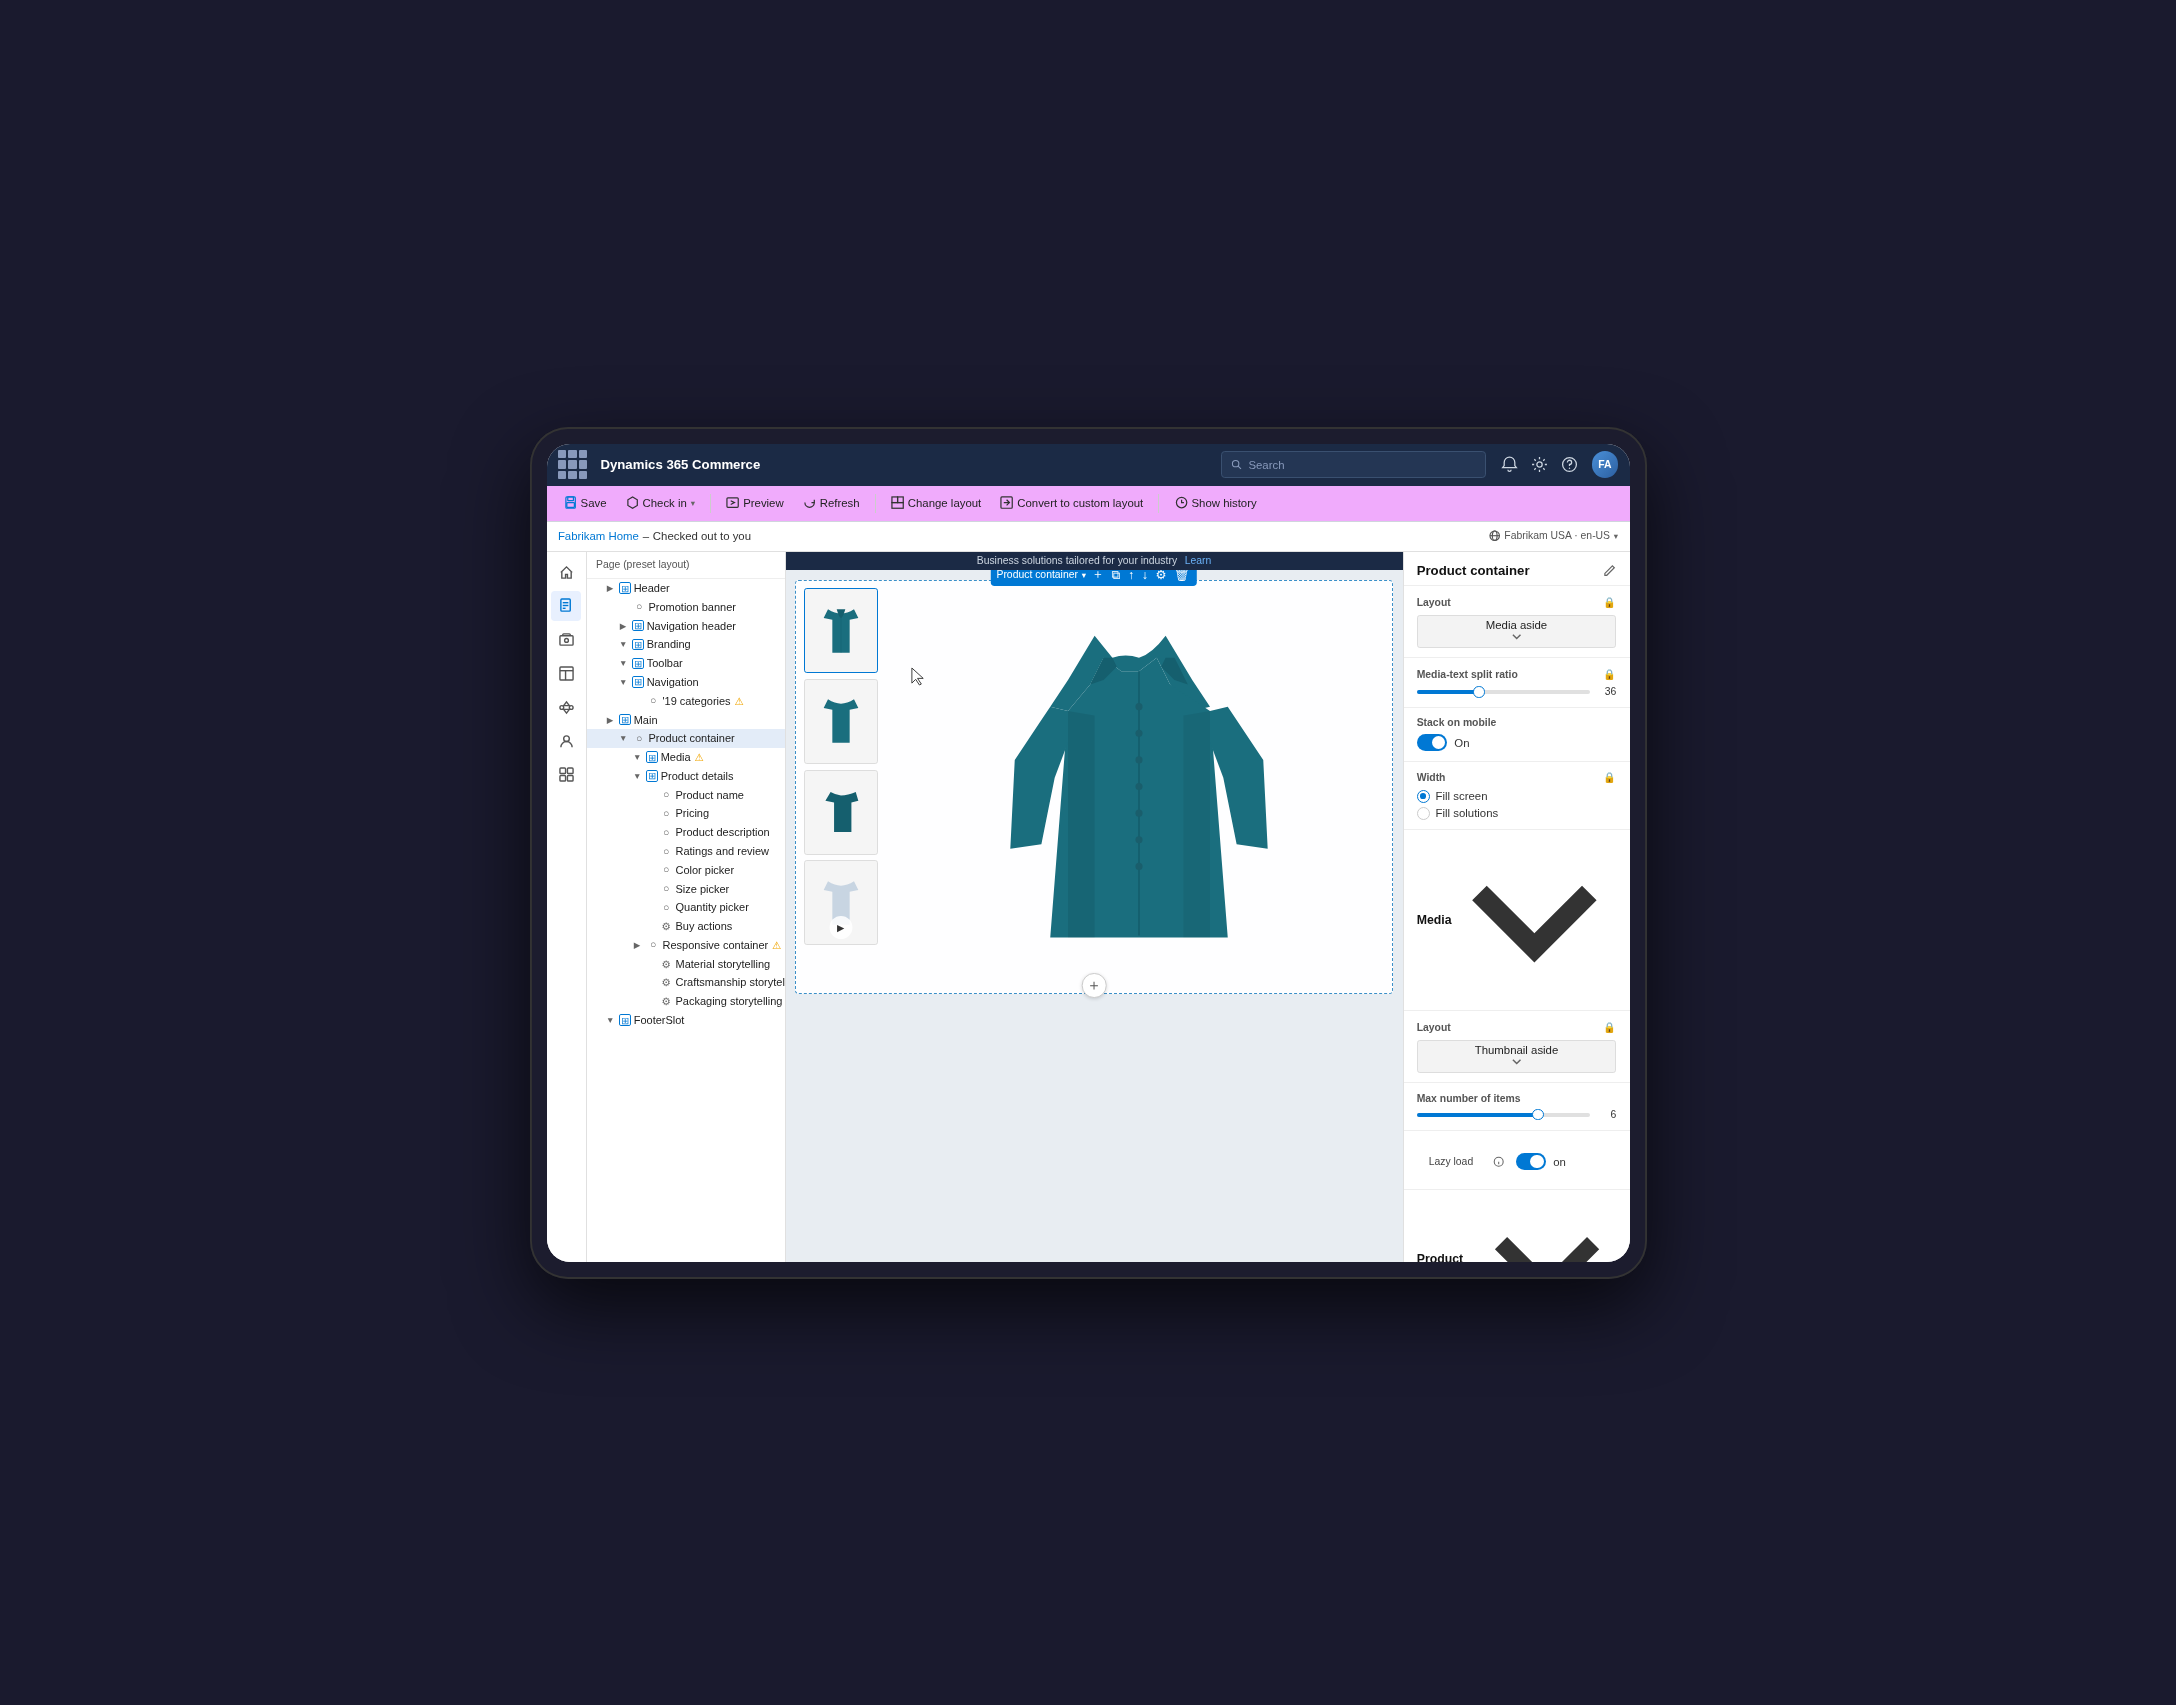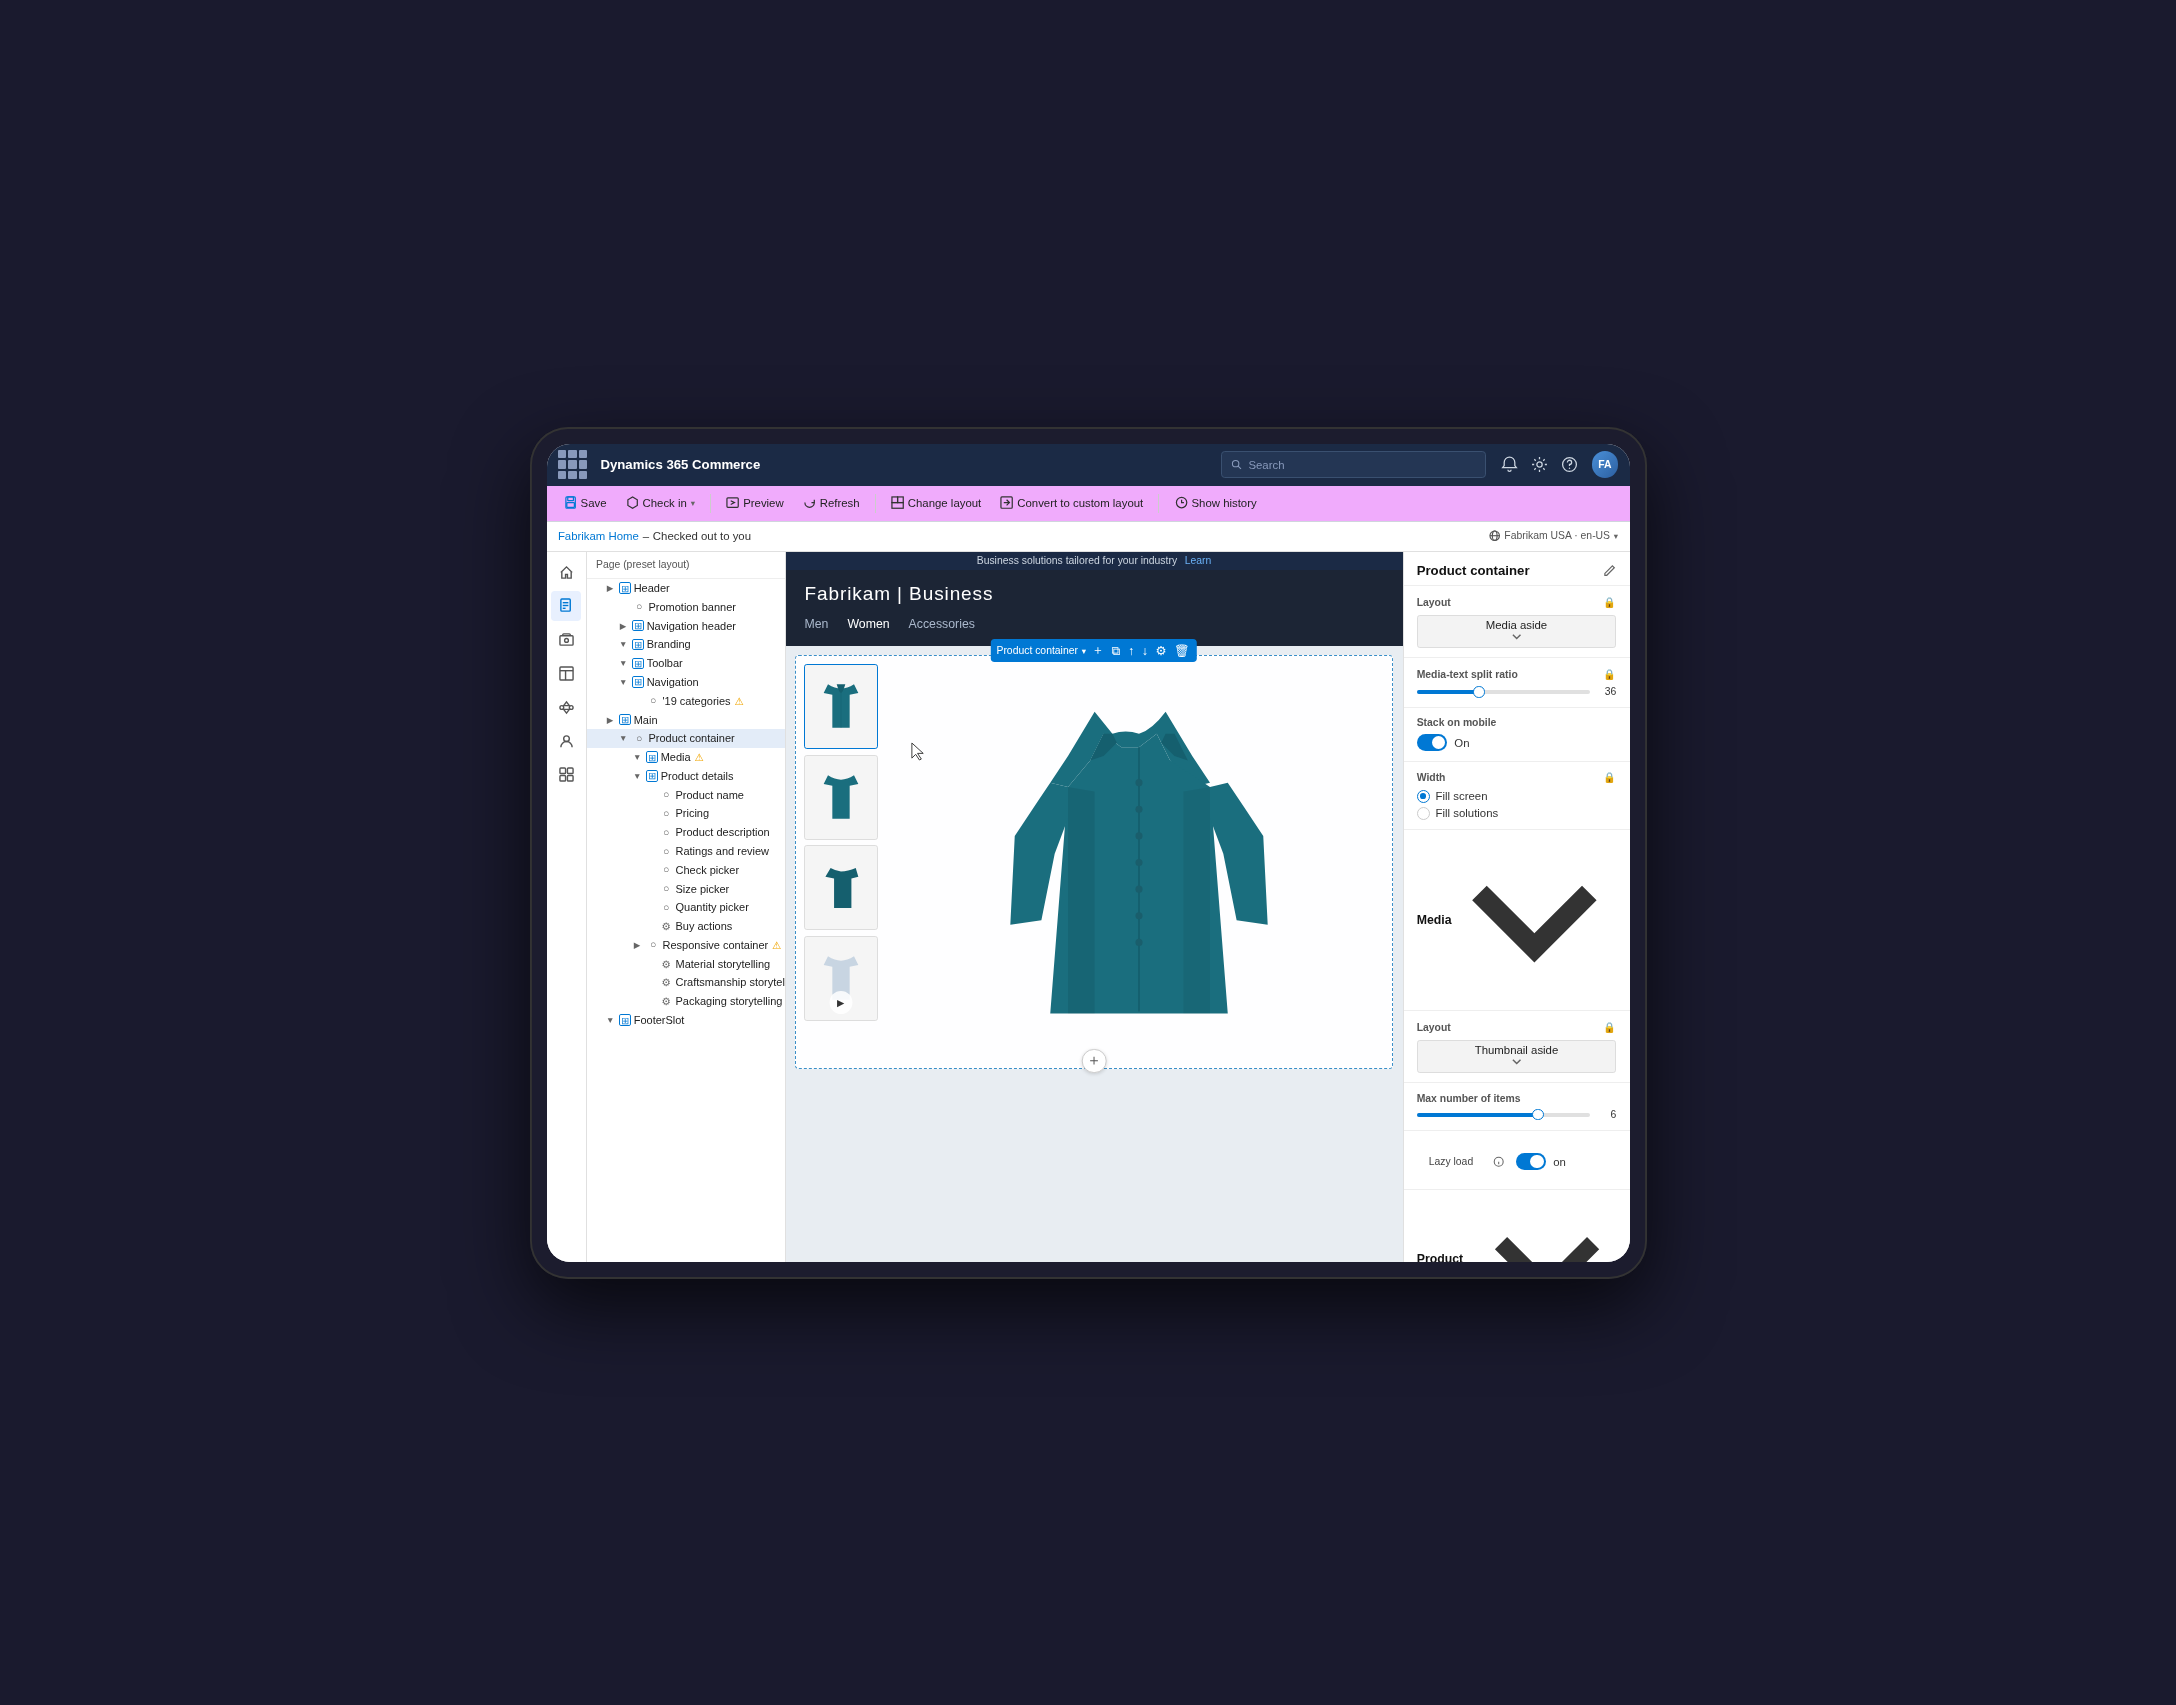--- a/index.html
+++ b/index.html
@@ -793,21 +793,21 @@
 
         <div class="tree-item indent-4">
           <span class="chevron" style="opacity:0;">▶</span>
           <span class="node-icon">○</span>
           <span>Ratings and review</span>
         </div>
 
         <div class="tree-item indent-4">
           <span class="chevron" style="opacity:0;">▶</span>
           <span class="node-icon">○</span>
-          <span>Check picker</span>
+          <span>Color picker</span>
         </div>
 
         <div class="tree-item indent-4">
           <span class="chevron" style="opacity:0;">▶</span>
           <span class="node-icon">○</span>
           <span>Size picker</span>
         </div>
 
         <div class="tree-item indent-4">
           <span class="chevron" style="opacity:0;">▶</span>
@@ -855,32 +855,20 @@
 
       <div class="canvas-area">
 
         <div class="canvas-banner">
           <span>Business solutions tailored for your industry</span>
           <a>Learn</a>
         </div>
 
         <div class="canvas-content">
 
-          <div class="shop-header">
-            <div class="shop-brand">
-              <span>Fabrikam</span>
-              <span> | </span>
-              <span>Business</span>
-            </div>
-            <div class="shop-nav">
-              <div class="shop-nav-item">Men</div>
-              <div class="shop-nav-item active">Women</div>
-              <div class="shop-nav-item">Accessories</div>
-            </div>
-          </div>
 
           <div class="product-section">
             <div class="product-container-box">
 
               <div class="product-container-toolbar">
                 <span>Product container</span>
                 <span class="dropdown-arrow">▾</span>
                 <span class="toolbar-icon">＋</span>
                 <span class="toolbar-icon">⧉</span>
                 <span class="toolbar-icon">↑</span>

